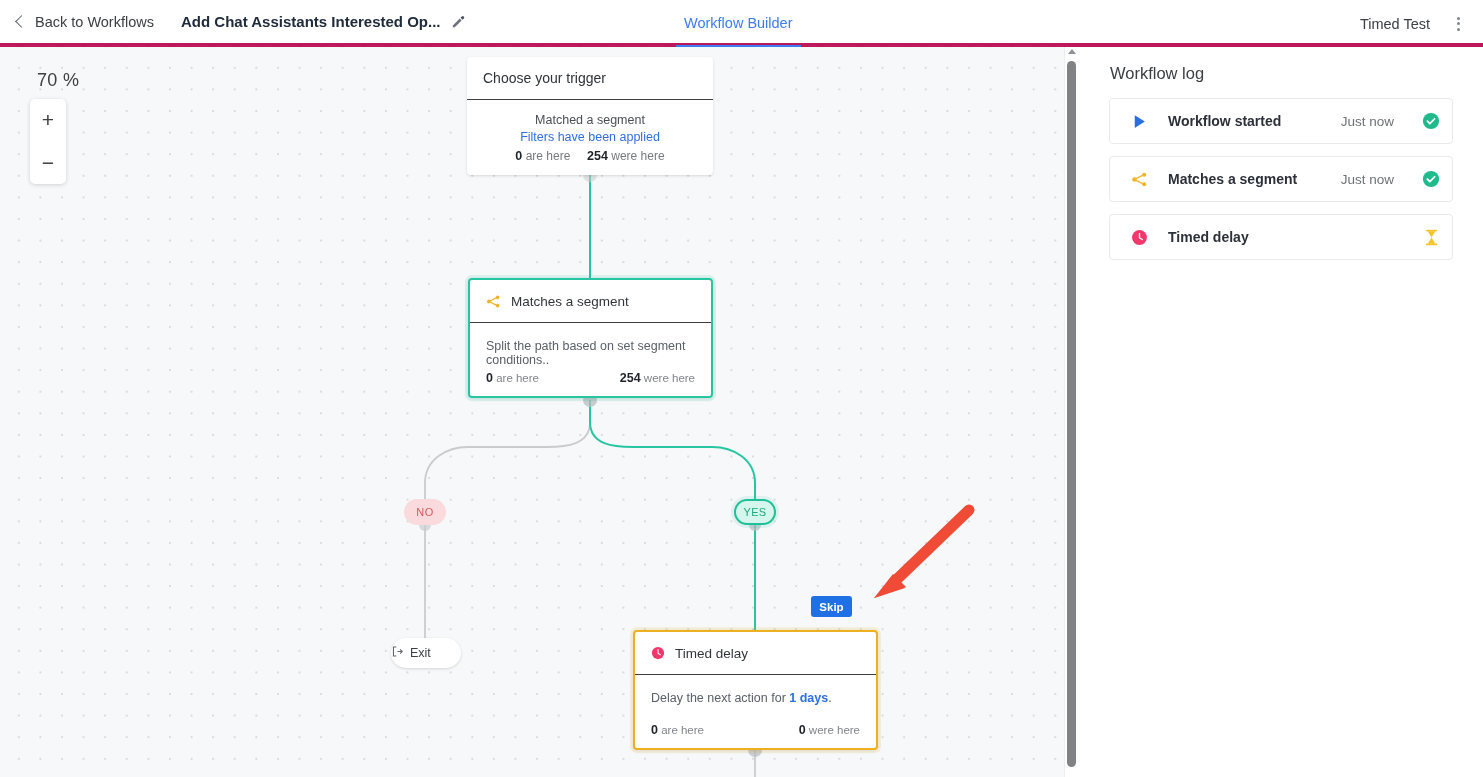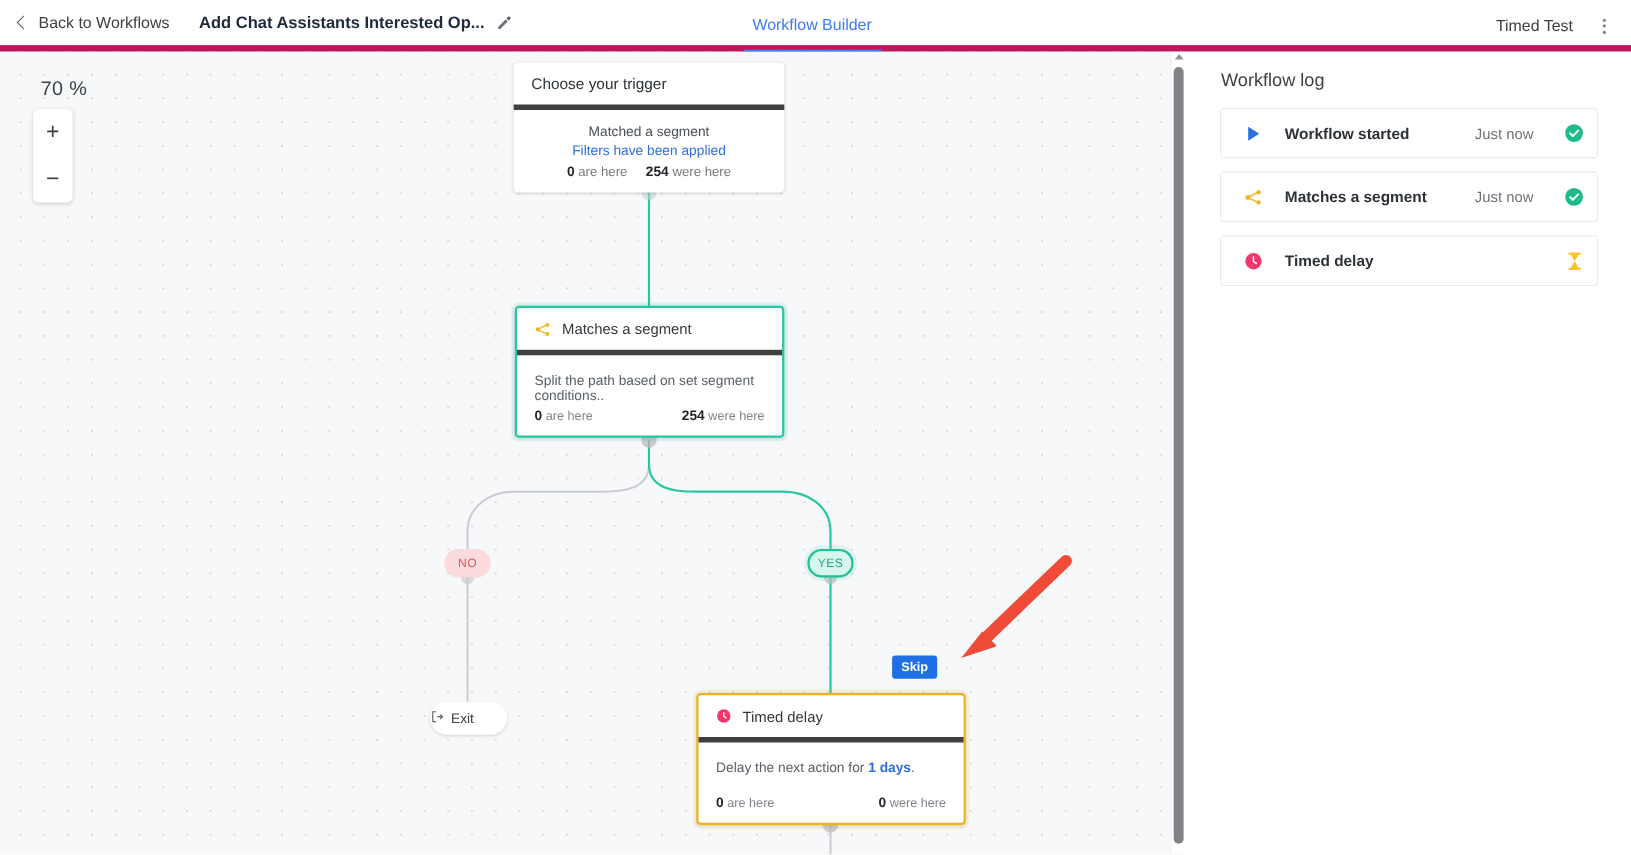--- a/index.html
+++ b/index.html
@@ -9,21 +9,21 @@
     background: #ffffff;
     overflow: hidden;
   }
   .app { position: relative; width: 1483px; height: 777px; }
 
   
   .header {
     position: absolute; top: 0; left: 0;
     width: 1483px; height: 47px;
     background: #ffffff;
-    border-bottom: 6px solid #be185d;
+    border-bottom: 4px solid #be185d;
     display: flex; align-items: center;
   }
   .back-link {
     display: flex; align-items: center; gap: 9px;
     margin-left: 17px; cursor: pointer;
   }
   .chev-left {
     width: 9px; height: 9px;
     border-left: 1.6px solid #5f6368;
     border-bottom: 1.6px solid #5f6368;
@@ -91,21 +91,21 @@
   
   .node {
     position: absolute; background: #fff; border-radius: 4px;
   }
   .node-trigger {
     left: 467px; top: 10px; width: 246px; height: 118px;
     box-shadow: 0 1px 3px rgba(0,0,0,.13);
   }
   .node-head {
     height: 43px; display: flex; align-items: center;
-    padding: 0 16px; border-bottom: 5px solid #404040;
+    padding: 0 16px; border-bottom: 1px solid #404040;
     font-size: 13.5px; color: #32363b;
   }
   .node-trigger .node-head { font-size: 14px; color: #2e3338; }
   .trigger-body {
     height: 75px; display: flex; flex-direction: column;
     align-items: center; justify-content: center; gap: 3px;
   }
   .trigger-body .line1 { font-size: 12.5px; color: #4a4f55; }
   .trigger-body .line2 { font-size: 12.5px; color: #2f6fe0; }
   .trigger-body .line3 { font-size: 12px; color: #77797c; margin-top: 2px; }

